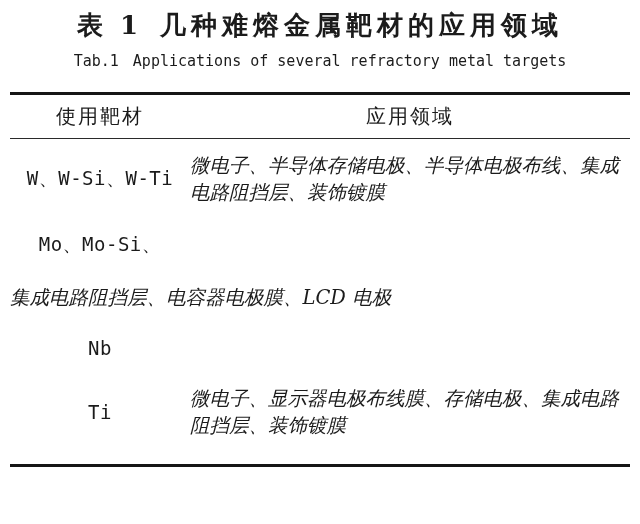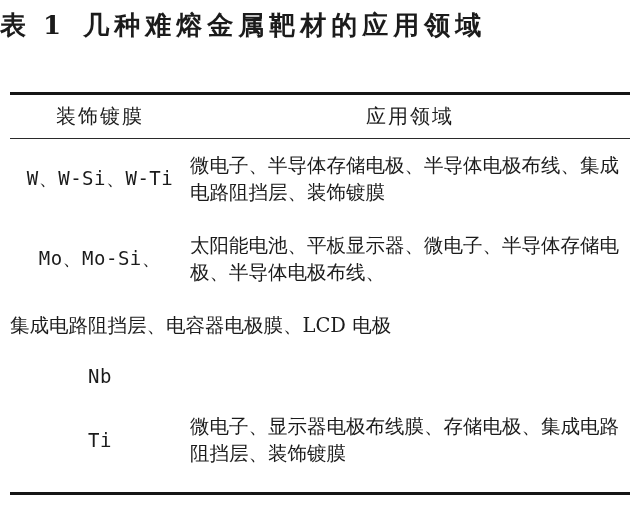--- a/index.html
+++ b/index.html
@@ -12,21 +12,21 @@
     width: 640px;
     height: 524px;
     background: #ffffff;
     color: #1b1b1b;
     font-family: "DejaVu Serif", "Liberation Serif", serif;
     overflow: hidden;
   }
 
   
   .caption-zh {
-    text-align: left;
+    text-align: center;
     padding-top: 7px;
     font-size: 26px;
     line-height: 37px;
     font-weight: bold;
     white-space: nowrap;
   }
   .caption-zh .t-label {
     letter-spacing: 4px;
     margin-right: 18px;
     font-family: "DejaVu Serif", "Liberation Serif", serif;
@@ -90,49 +90,52 @@
     letter-spacing: 0.5px;
     white-space: nowrap;
   }
   .cell-app {
     flex: 1;
     font-size: 19.5px;
     line-height: 27px;
     word-break: break-all;
     text-align: left;
     letter-spacing: 0;
+    font-style: italic;
   }
 </style>
 </head>
 <body>
 
 <div class="page">
 
   <div class="caption-zh">
     <span class="t-label">表 1</span><span class="t-main">几种难熔金属靶材的应用领域</span>
   </div>
 
+  <div class="caption-en">
+    <span class="t-label">Tab.1</span><span class="t-main">Applications of several refractory metal targets</span>
+  </div>
 
   <div class="datatable">
 
     <div class="thead">
-      <div class="hcell-left">装饰镀膜</div>
+      <div class="hcell-left">使用靶材</div>
       <div class="hcell-right">应用领域</div>
     </div>
 
     <div class="tbody">
 
       <div class="trow">
         <div class="cell-target">W、W-Si、W-Ti</div>
         <div class="cell-app">微电子、半导体存储电极、半导体电极布线、集成电路阻挡层、装饰镀膜</div>
       </div>
 
       <div class="trow">
         <div class="cell-target">Mo、Mo-Si、</div>
-        <div class="cell-app">太阳能电池、平板显示器、微电子、半导体存储电极、半导体电极布线、</div>
       </div>
 
       <div class="trow">
         <div class="cell-app">集成电路阻挡层、电容器电极膜、LCD 电极</div>
       </div>
 
       <div class="trow">
         <div class="cell-target">Nb</div>
       </div>
 

